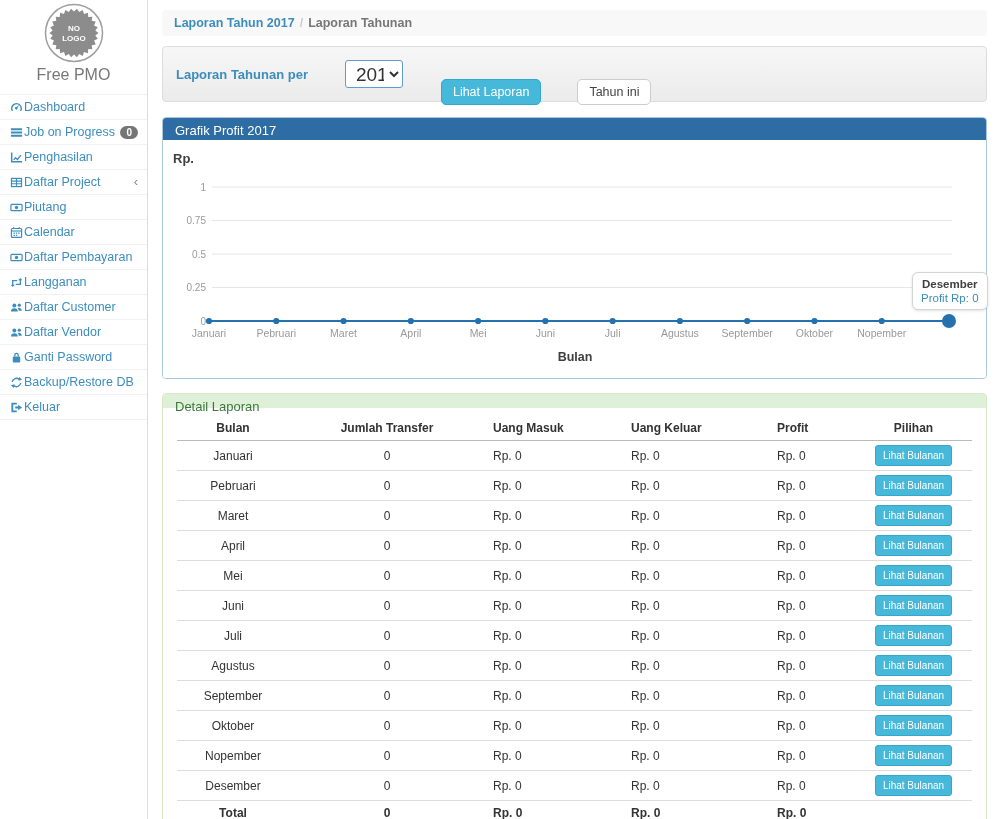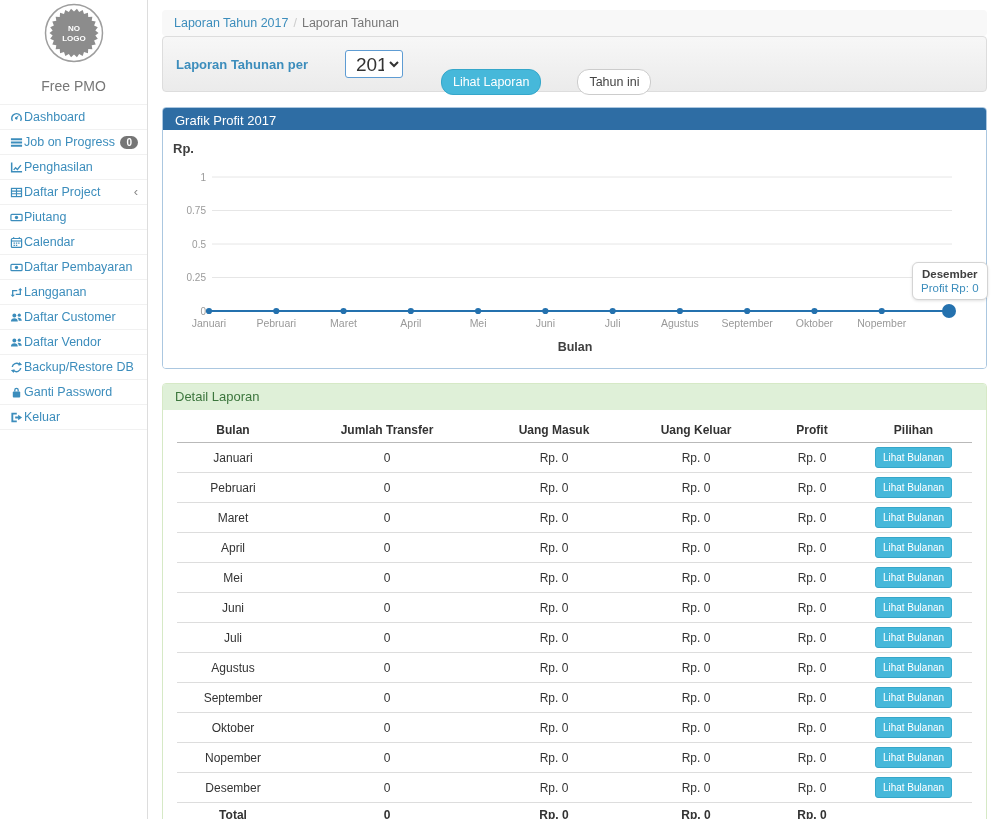--- a/index.html
+++ b/index.html
@@ -9,59 +9,59 @@
     font-family:"Liberation Sans", sans-serif;
     font-size:13px; color:#333;
   }
   a { text-decoration:none; }
 
   .app { display:flex; width:1000px; min-height:777px; }
 
   
   .sidebar { width:148px; background:#fff; border-right:1px solid #ddd; flex:0 0 148px; }
   .logo-area { padding:3px 0 10px; text-align:center; }
-  .brand-name { color:#777; font-size:14px; margin-top:12px; }
+  .brand-name { color:#777; font-size:16px; margin-top:0; }
   .menu { list-style:none; }
   .menu li {
     display:flex; align-items:center; 
     padding:5px 9px; border-top:1px solid #f1f1f1;
     color:#3c8dbc; font-size:12.5px; cursor:pointer;
   }
   .menu li:last-child { border-bottom:1px solid #f1f1f1; }
   .menu .icon { width:15px; height:14px; flex:0 0 15px; display:inline-flex; align-items:center; justify-content:center; }
   .menu .icon svg { width:13px; height:13px; fill:currentColor; }
   .menu .badge {
     margin-left:auto; background:#757575; color:#fff; font-size:10px;
     line-height:13px; padding:0 6px; border-radius:8px; font-weight:bold;
   }
   .menu .chev { margin-left:auto; color:#888; font-size:13px; line-height:10px; }
 
   
   .content { flex:1; background:#fff; padding:10px 13px 8px 14px; }
 
   .breadcrumb {
     background:#f8f8f8; border-radius:4px; padding:6px 12px;
-    font-size:12.5px; color:#777; 
+    font-size:12.5px; color:#777; margin-bottom:10px;font-weight:bold;
   }
   .breadcrumb a { color:#3c8dbc; }
   .breadcrumb .sep { color:#ccc; margin:0 5px; }
 
   .filter-bar {
     background:linear-gradient(#f7f7f7,#ebebeb);
     border:1px solid #ddd; border-radius:4px;
     padding:19px 13px; margin-bottom:15px;
     display:flex; align-items:center; height:56px;gap:30px;
   }
   .filter-label { color:#3c8dbc; font-weight:bold; font-size:13px; margin-right:7px; }
   .year-select {
     height:28px; width:58px; font-size:19px; color:#333;
     border:1px solid #5e9cd3; border-radius:3px; background:#fff; padding:0 2px 0 6px;
     font-family:"Liberation Sans", sans-serif;
   }
-  .btn { display:inline-block; border-radius:12px; font-size:12.5px; padding:5px 11px; cursor:pointer; font-family:"Liberation Sans", sans-serif;margin-top:36px; }
+  .btn { display:inline-block; border-radius:5px; font-size:12.5px; padding:5px 11px; cursor:pointer; font-family:"Liberation Sans", sans-serif;margin-top:36px; }
   .btn-info { background:#46b8da; border:1px solid #35a7ca; color:#fff; margin-left:8px; }
   .btn-default { background:#fff; border:1px solid #ccc; color:#444; margin-left:6px; }
 
   
   .panel { border-radius:4px; margin-bottom:14px; }
   .panel-primary { border:1px solid #abc7e0; }
   .panel-primary .panel-heading {
     background:#2e6da4; color:#fff; font-size:13px;
     padding:5px 12px; border-radius:3px 3px 0 0; height:22px;
   }
@@ -74,29 +74,29 @@
     border:1px solid #d4d4d4; border-radius:6px; padding:5px 8px;
     box-shadow:0 1px 3px rgba(0,0,0,.12); text-align:center; white-space:nowrap;
   }
   .chart-tooltip .tt-title { font-weight:bold; font-size:11.5px; color:#404040; display:block; }
   .chart-tooltip .tt-value { font-size:11.5px; color:#3c8dbc; display:block; margin-top:2px; }
 
   
   .panel-success { border:1px solid #d6e9c6; }
   .panel-success .panel-heading {
     background:#dff0d8; color:#3c763d; font-size:13px;
-    padding:5px 12px; border-radius:3px 3px 0 0; height:26px;
+    padding:5px 12px; border-radius:3px 3px 0 0; height:14px;
   }
   .panel-success .panel-body { padding:8px 14px 14px; }
   table.report { width:100%; border-collapse:collapse; font-size:12px; table-layout:fixed; }
   table.report th { font-weight:bold; color:#333; padding:5px 8px; border-bottom:1px solid #b9b9b9; }
   table.report td { padding:4px 8px; border-top:1px solid #ddd; color:#333; height:24px; }
   table.report tbody tr:first-child td { border-top:none; }
   table.report .al-c { text-align:center; }
-  table.report .al-r { text-align:center; }
+  table.report .al-r { text-align:left; }
   table.report tfoot td { font-weight:bold; }
   .btn-xs {
     background:#46b8da; border:1px solid #35a7ca; color:#fff;
     font-size:10px; padding:4px 7px; border-radius:3px; cursor:pointer;
     font-family:"Liberation Sans", sans-serif;
   }
 
   
   .footer {
     width:1000px; height:42px; background:#f8f8f8; border-top:1px solid #e4e4e4;
@@ -214,34 +214,34 @@
                 <path d="M1 11.2c0-2 1.65-3.3 3.7-3.3s3.7 1.3 3.7 3.3z"></path>
                 <circle cx="10" cy="4.5" r="1.7"></circle>
                 <path d="M9.1 7.4c2 0 3.6 1.3 3.6 3.1H9.4c0-1.2-.5-2.3-1.3-3 .3-.1.65-.1 1-.1z"></path>
               </svg>
             </span>
             <span>Daftar Vendor</span>
           </li>
           <li>
             <span class="icon">
               <svg viewBox="0 0 14 14">
+                <rect x="3" y="6" width="8" height="6.4" rx="1"></rect>
+                <path d="M4.5 6V4.4a2.5 2.5 0 0 1 5 0V6H8.1V4.4a1.1 1.1 0 0 0-2.2 0V6z"></path>
+              </svg>
+            </span>
+            <span>Ganti Password</span>
+          </li>
+          <li>
+            <span class="icon">
+              <svg viewBox="0 0 14 14">
                 <path d="M12.3 7.6A5.3 5.3 0 0 1 3.5 10.9l1.1-1.1a3.8 3.8 0 0 0 6.2-2.2zM1.7 6.4A5.3 5.3 0 0 1 10.5 3.1L9.4 4.2A3.8 3.8 0 0 0 3.2 6.4z"></path>
                 <path d="M10 1.2 13 4.1l-3.9 1zM4 12.8 1 9.9l3.9-1z"></path>
               </svg>
             </span>
             <span>Backup/Restore DB</span>
-          </li>
-          <li>
-            <span class="icon">
-              <svg viewBox="0 0 14 14">
-                <rect x="3" y="6" width="8" height="6.4" rx="1"></rect>
-                <path d="M4.5 6V4.4a2.5 2.5 0 0 1 5 0V6H8.1V4.4a1.1 1.1 0 0 0-2.2 0V6z"></path>
-              </svg>
-            </span>
-            <span>Ganti Password</span>
           </li>
           <li>
             <span class="icon">
               <svg viewBox="0 0 14 14">
                 <path d="M1.5 1.8h5.8v2H3.5v6.4h3.8v2H1.5z"></path>
                 <path d="M8.8 4.1 13 7 8.8 9.9V8H5.6V6h3.2z"></path>
               </svg>
             </span>
             <span>Keluar</span>
           </li>

